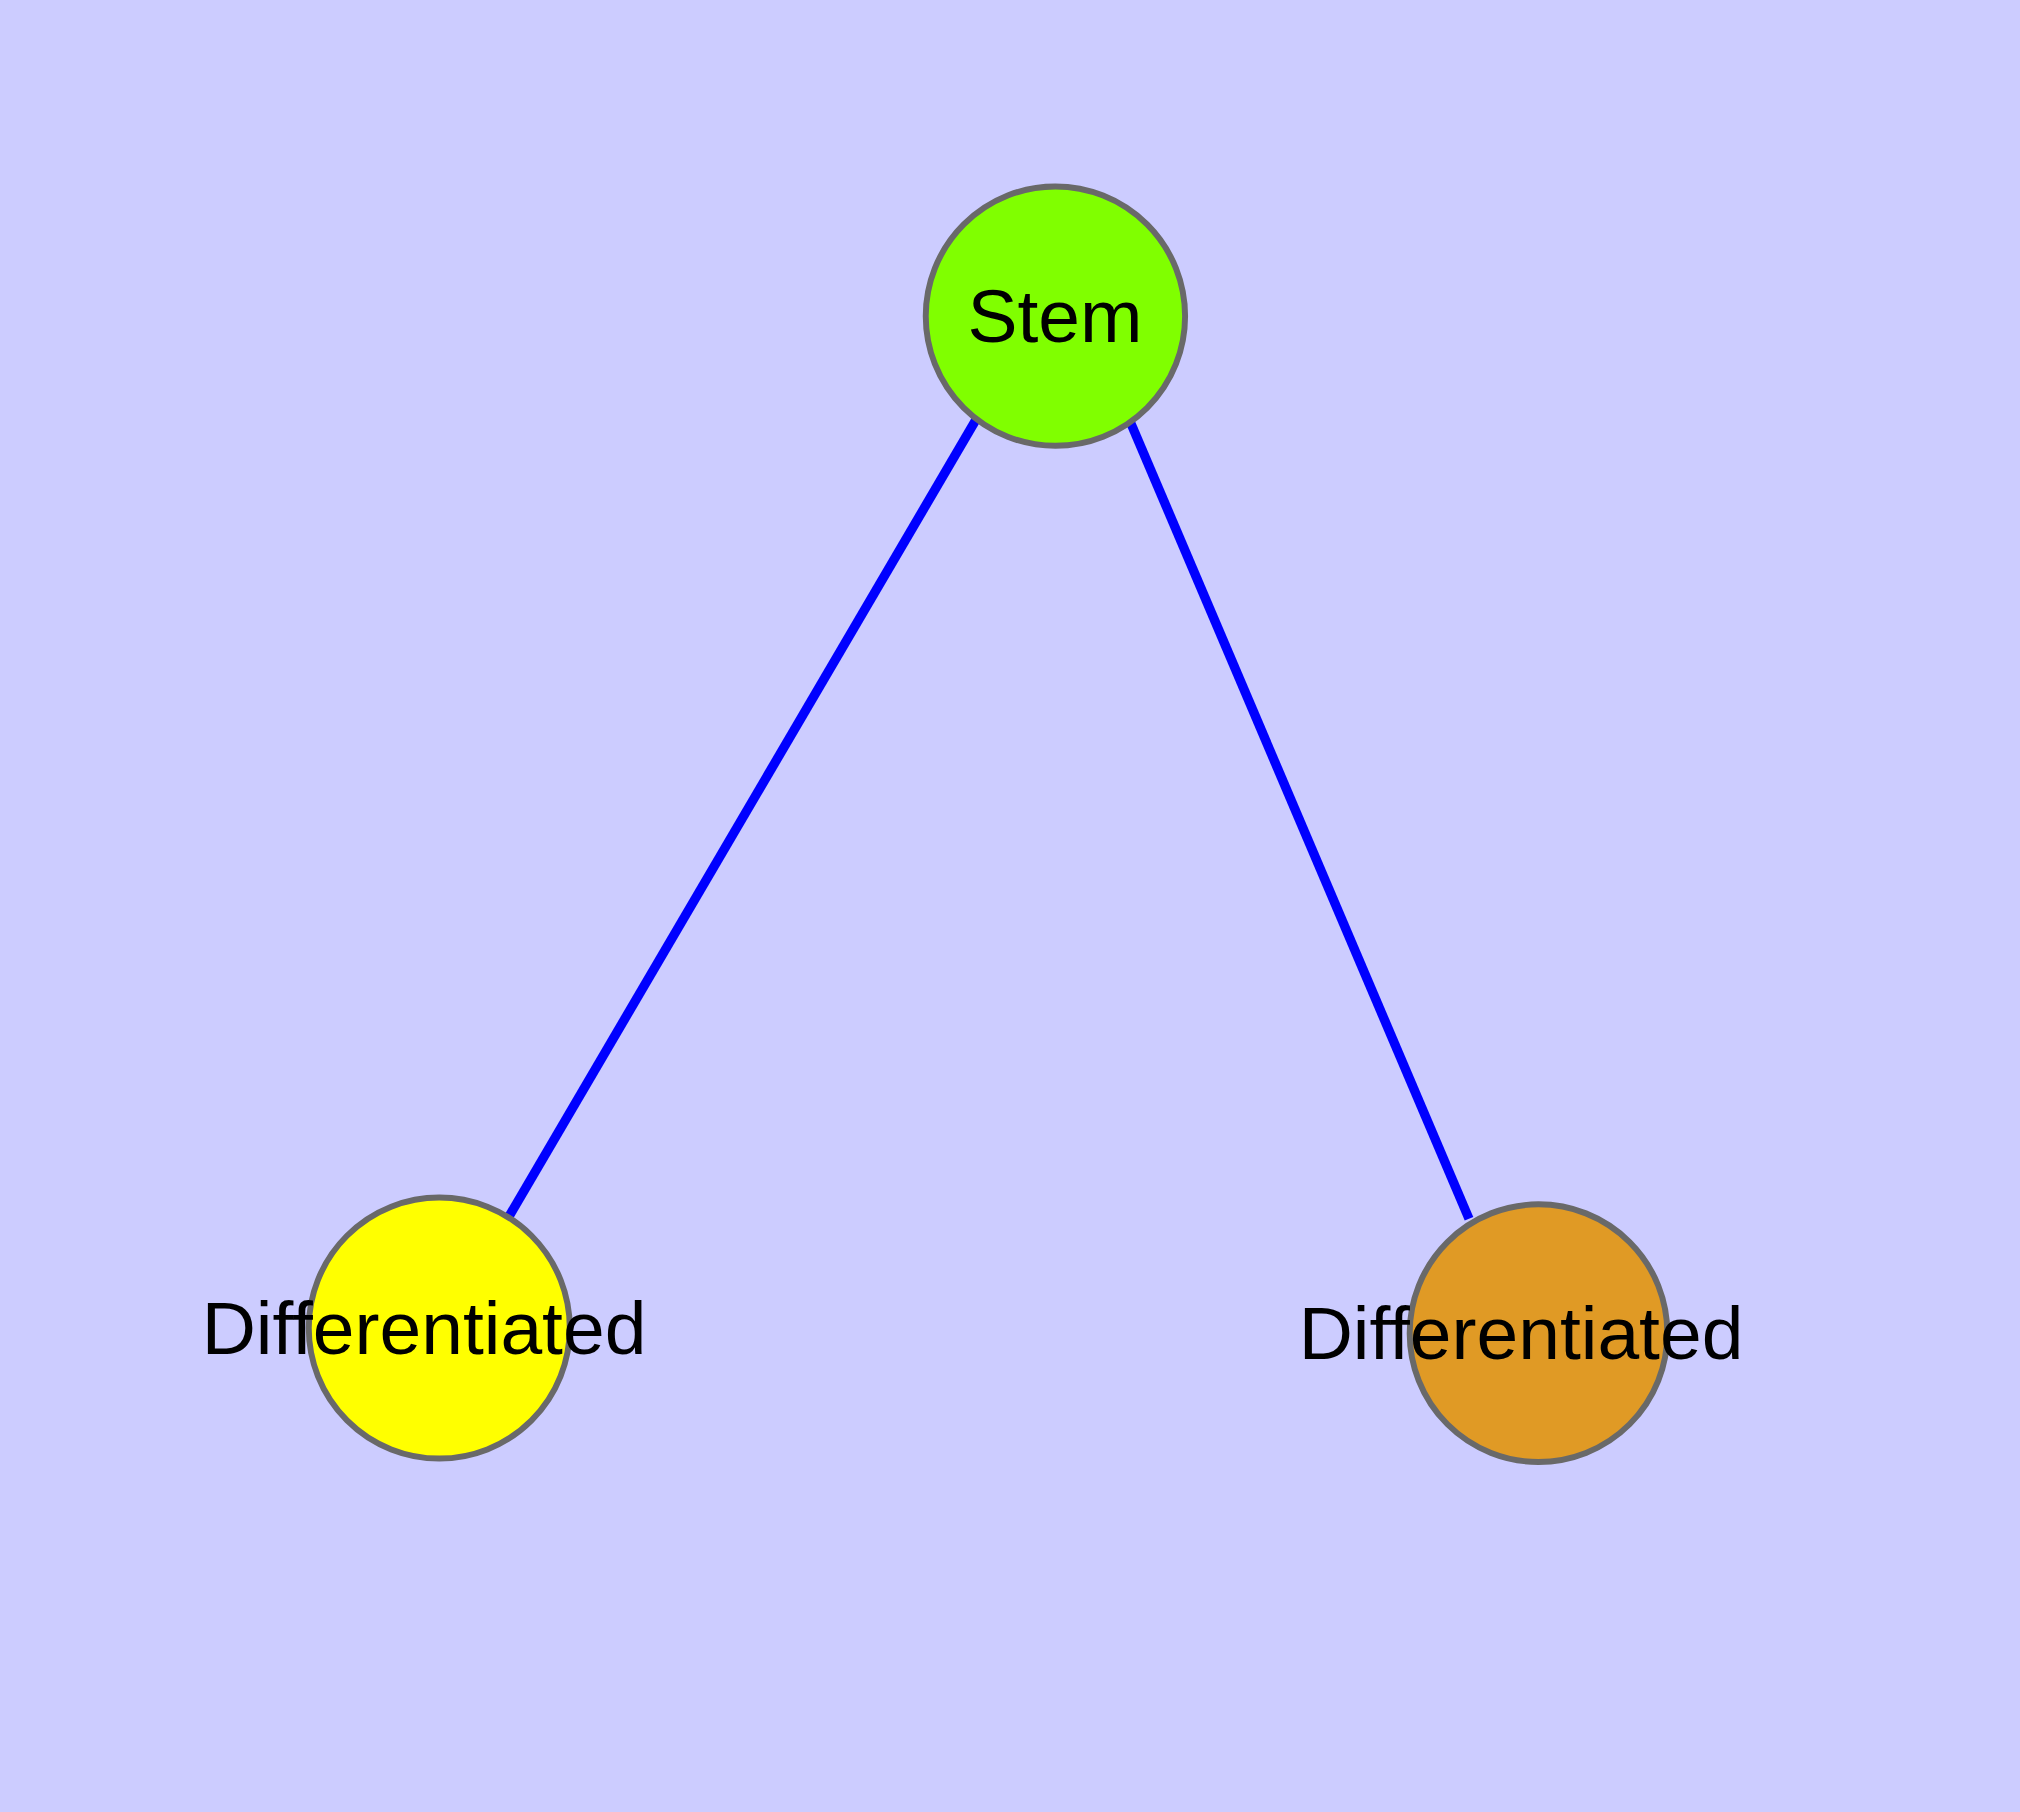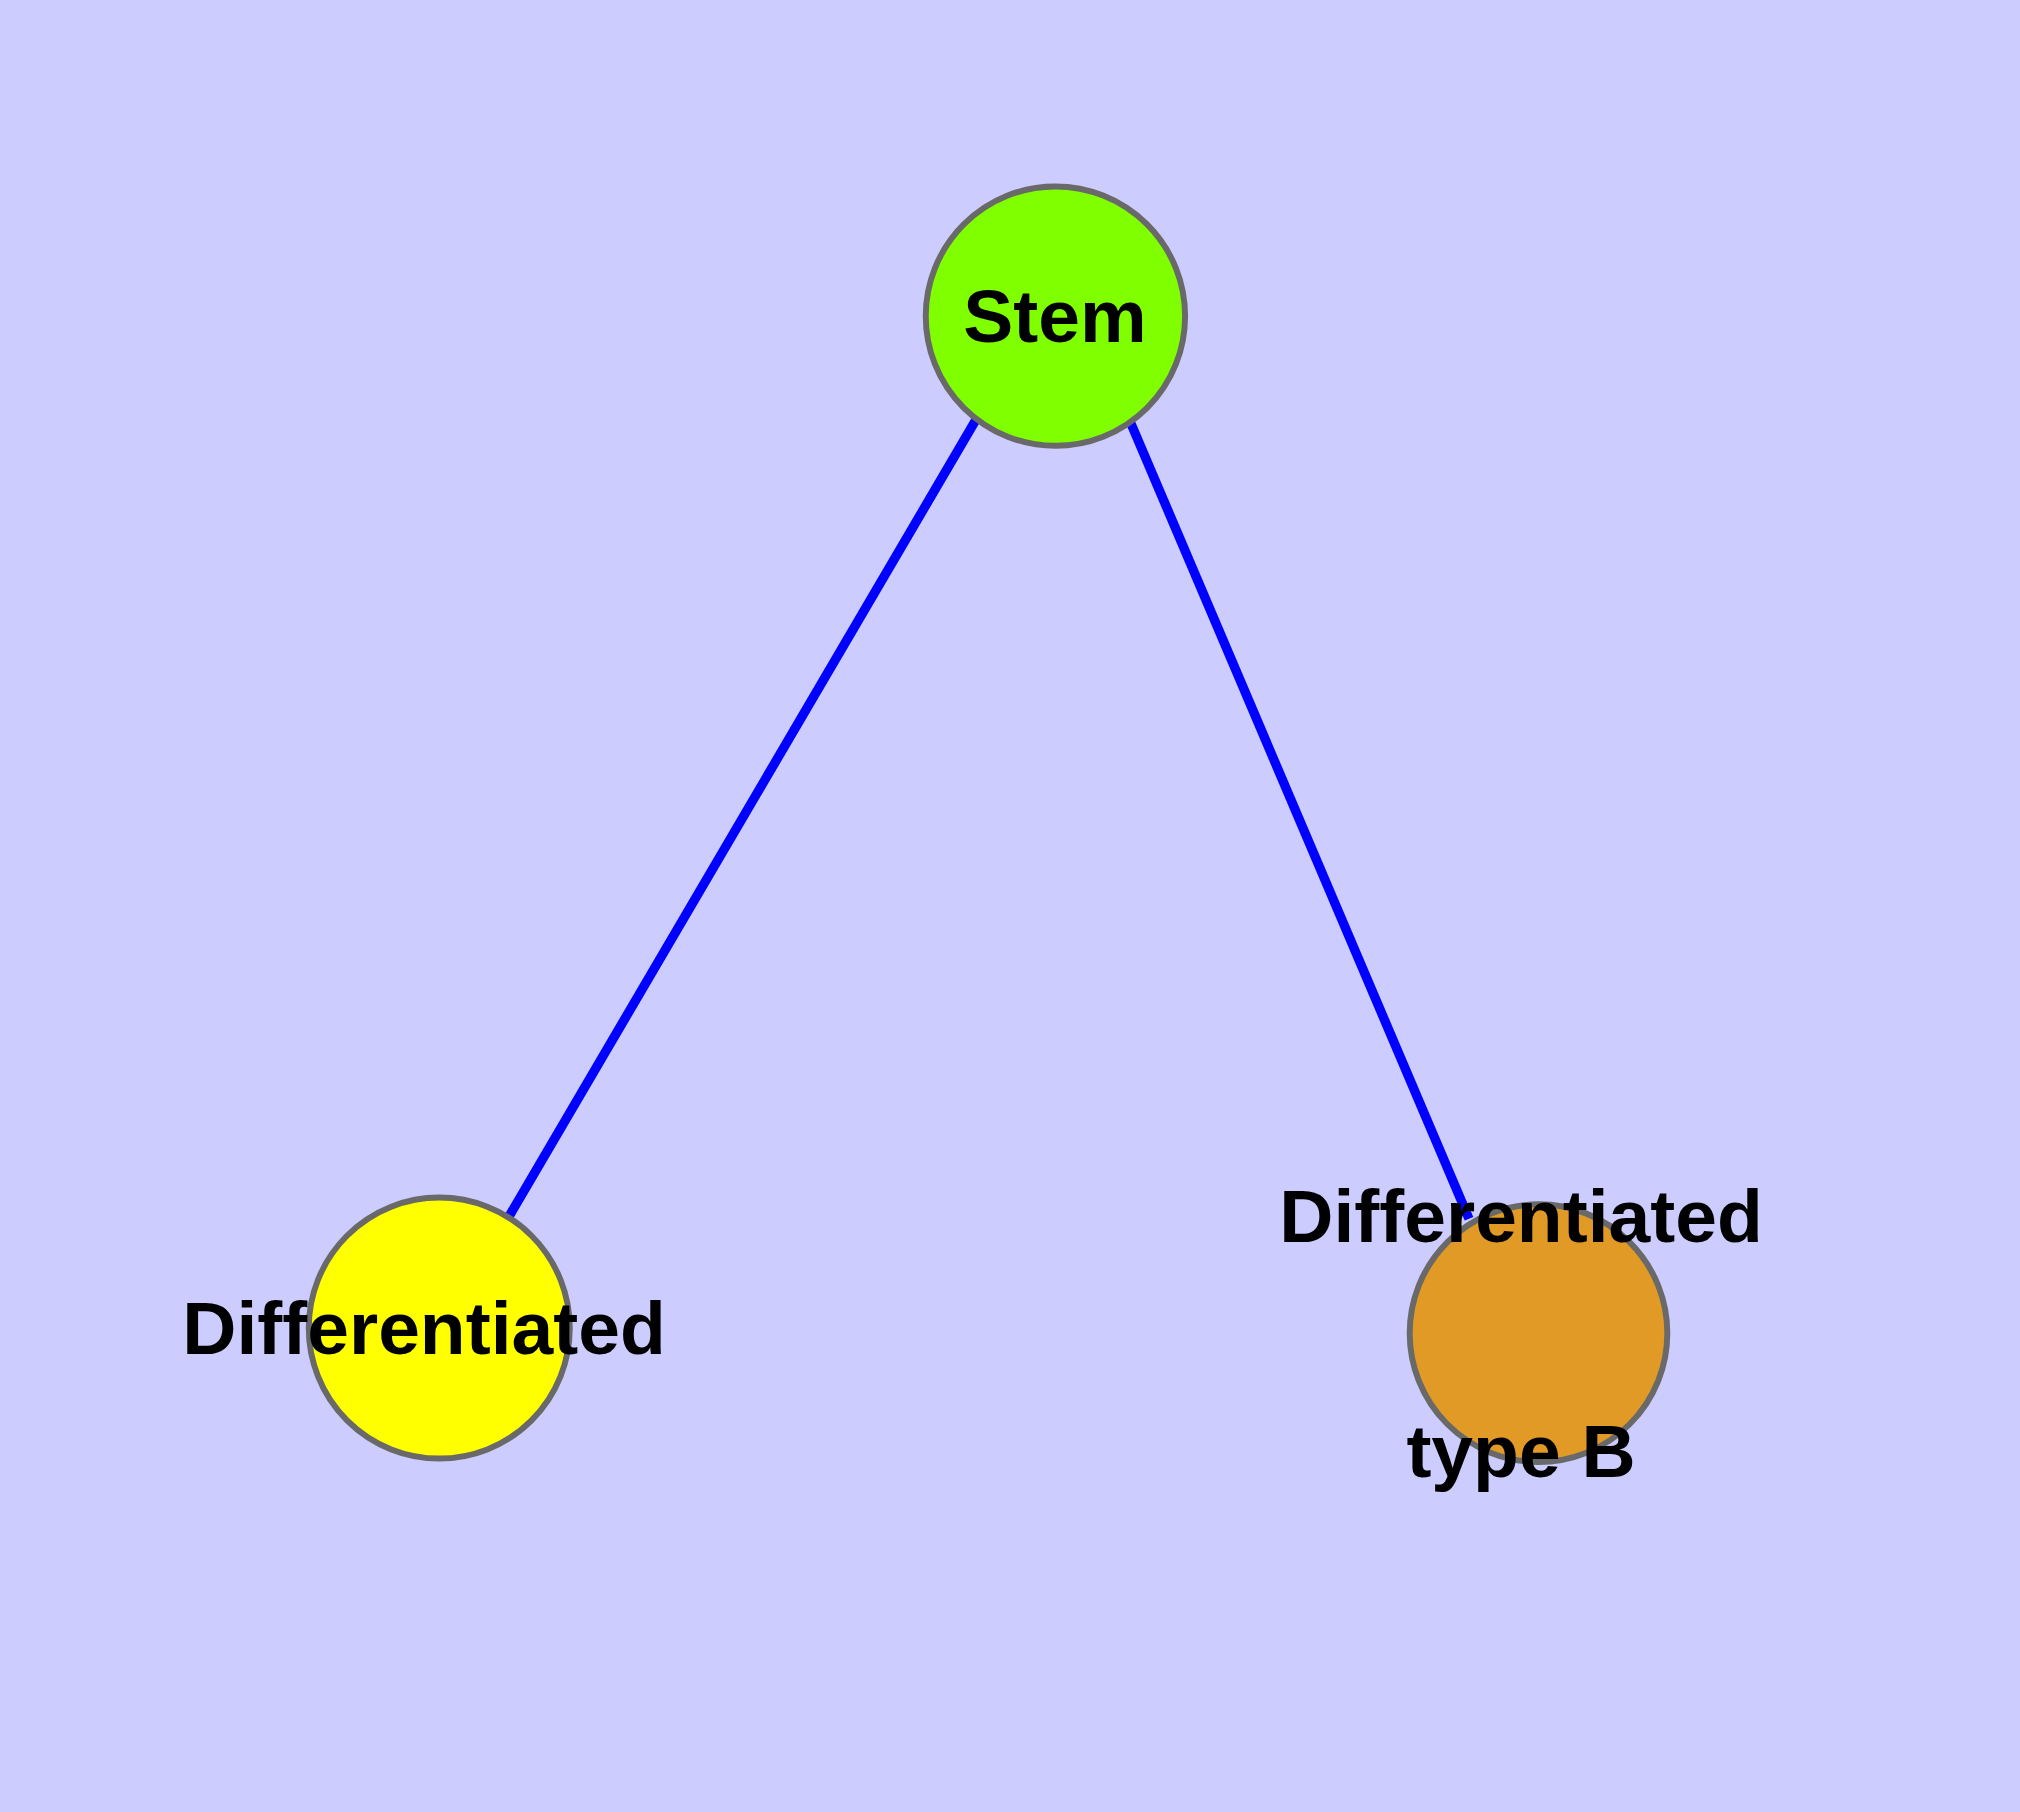--- a/index.html
+++ b/index.html
@@ -21,21 +21,21 @@
     left: 0;
     top: 0;
     width: 2021px;
     height: 1812px;
     display: block;
   }
   .node-label {
     position: absolute;
     text-align: center;
     font-family: "Liberation Sans", "DejaVu Sans", sans-serif;
-    font-weight: bold;
+    font-weight: normal;
     color: #000000;
     white-space: pre;
     line-height: 1.045;
     pointer-events: none;
     -webkit-font-smoothing: antialiased;
   }
   .label-stem {
     font-size: 75px;
     left: 1055px;
     top: 316px;
@@ -78,17 +78,16 @@
   </svg>
 
   <div class="node-label label-stem">Stem</div>
 
   <div class="node-label label-a">
     <div>Differentiated</div>
   </div>
 
   <div class="node-label label-b">
     <div>Differentiated</div>
-    <div>type B</div>
   </div>
 
 </div>
 
 
 </body></html>

